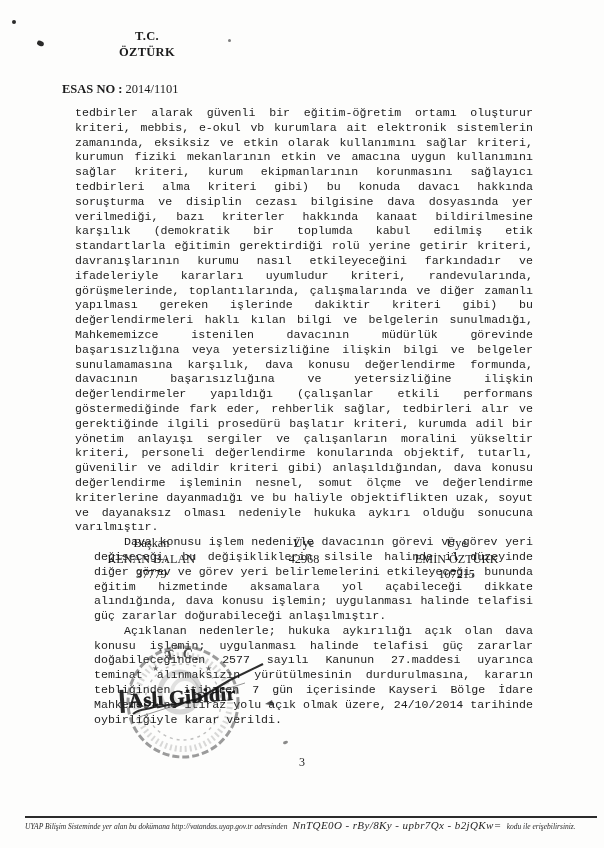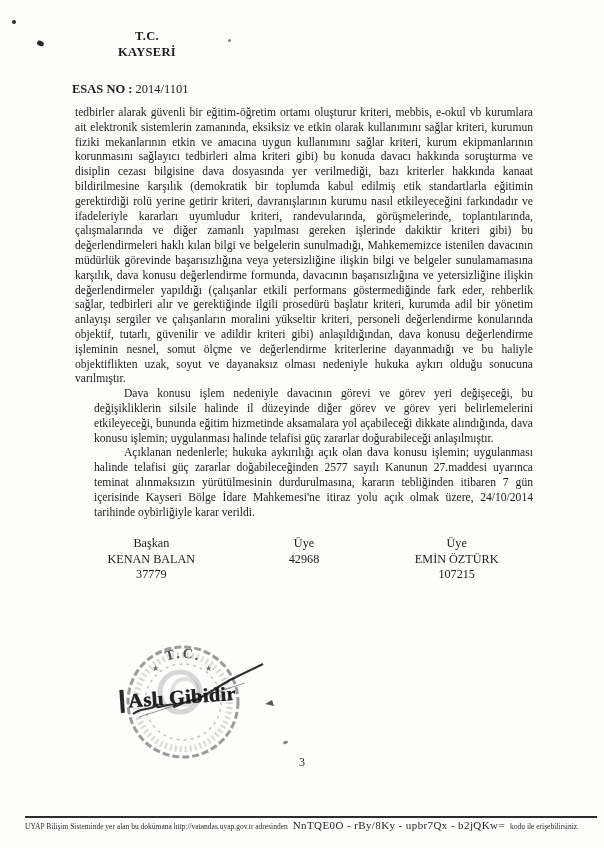--- a/index.html
+++ b/index.html
@@ -8,26 +8,26 @@
     background:#fdfdfc;
     font-family:"Liberation Serif", serif;
     color:#1c1c1c; overflow:hidden;
   }
   .header {
     position:absolute; left:52px; top:28px; width:190px;
     text-align:center; font-weight:bold; font-size:12.5px; line-height:16px;
     letter-spacing:0.3px;
   }
   .esas-row {
-    position:absolute; left:72px; top:82px; font-size:12.5px;
+    position:absolute; left:62px; top:82px; font-size:12.5px;
   }
   .esas-row .esas-label { font-weight:bold; }
   .body-text {
     position:absolute; left:75px; top:106px; width:458px;
-    font-size:11.6px; line-height:14.8px; text-align:justify;
+    font-size:11.6px; line-height:14.8px; text-align:justify;font-family:Liberation Mono, monospace;
   }
   .body-text p { margin:0; }
   .body-text p.indent { text-indent:30px;margin-left:19px; }
   .signatures {
     position:absolute; left:75px; top:536px; width:458px;
     display:flex;
   }
   .sig-col { flex:1; text-align:center; font-size:12.2px; line-height:15.5px; }
   .stamp-wrap { position:absolute; left:95px; top:642px; width:210px; height:150px; }
   .stamp-wrap svg { position:absolute; left:0; top:0; }
@@ -44,42 +44,42 @@
     position:absolute; left:0; top:755px; width:604px;
     text-align:center; font-size:12px;
   }
   .footer-rule {
     position:absolute; left:25px; top:816px; width:572px;
     border-top:2px solid #2c2c2c;
   }
   .footer {
     position:absolute; left:25px; top:819px; width:574px;
     display:flex; align-items:baseline; gap:5px;
-    font-size:7.5px; color:#2a2a2a; white-space:nowrap;
+    font-size:7.5px; color:#2a2a2a; white-space:nowrap;font-style:italic;
   }
   .footer .code { font-size:11px; letter-spacing:0.4px; color:#1f1f1f;text-align:center; }
   .speck { position:absolute; background:#2a2a2a; border-radius:50%; }
   .speck-a { left:12px; top:20px; width:4px; height:4px; }
   .speck-b { left:37px; top:41px; width:7px; height:5px; border-radius:40% 60% 50% 50%; transform:rotate(20deg); }
   .speck-c { left:228px; top:39px; width:3px; height:3px; opacity:0.6; }
   .speck-d { left:283px; top:741px; width:5px; height:3px; opacity:0.55; transform:rotate(-15deg); }
 </style>
 </head>
 <body>
 
 <div class="page">
 
   <div class="speck speck-a"></div>
   <div class="speck speck-b"></div>
   <div class="speck speck-c"></div>
   <div class="speck speck-d"></div>
 
   <div class="header">
     <div>T.C.</div>
-    <div>KAYSERİ</div>
+    <div>ÖZTÜRK</div>
   </div>
   <div class="esas-row">
     <span class="esas-label">ESAS NO :</span>
     <span>2014/1101</span>
   </div>
 
   <div class="body-text">
     <p>tedbirler alarak güvenli bir eğitim-öğretim ortamı oluşturur kriteri, mebbis, e-okul vb kurumlara ait elektronik sistemlerin zamanında, eksiksiz ve etkin olarak kullanımını sağlar kriteri, kurumun fiziki mekanlarının etkin ve amacına uygun kullanımını sağlar kriteri, kurum ekipmanlarının korunmasını sağlayıcı tedbirleri alma kriteri gibi) bu konuda davacı hakkında soruşturma ve disiplin cezası bilgisine dava dosyasında yer verilmediği, bazı kriterler hakkında kanaat bildirilmesine karşılık (demokratik bir toplumda kabul edilmiş etik standartlarla eğitimin gerektirdiği rolü yerine getirir kriteri, davranışlarının kurumu nasıl etkileyeceğini farkındadır ve ifadeleriyle kararları uyumludur kriteri, randevularında, görüşmelerinde, toplantılarında, çalışmalarında ve diğer zamanlı yapılması gereken işlerinde dakiktir kriteri gibi) bu değerlendirmeleri haklı kılan bilgi ve belgelerin sunulmadığı, Mahkememizce istenilen davacının müdürlük görevinde başarısızlığına veya yetersizliğine ilişkin bilgi ve belgeler sunulamamasına karşılık, dava konusu değerlendirme formunda, davacının başarısızlığına ve yetersizliğine ilişkin değerlendirmeler yapıldığı (çalışanlar etkili performans göstermediğinde fark eder, rehberlik sağlar, tedbirleri alır ve gerektiğinde ilgili prosedürü başlatır kriteri, kurumda adil bir yönetim anlayışı sergiler ve çalışanların moralini yükseltir kriteri, personeli değerlendirme konularında objektif, tutarlı, güvenilir ve adildir kriteri gibi) anlaşıldığından, dava konusu değerlendirme işleminin nesnel, somut ölçme ve değerlendirme kriterlerine dayanmadığı ve bu haliyle objektiflikten uzak, soyut ve dayanaksız olması nedeniyle hukuka aykırı olduğu sonucuna varılmıştır.</p>
     <p class="indent">Dava konusu işlem nedeniyle davacının görevi ve görev yeri değişeceği, bu değişikliklerin silsile halinde il düzeyinde diğer görev ve görev yeri belirlemelerini etkileyeceği, bununda eğitim hizmetinde aksamalara yol açabileceği dikkate alındığında, dava konusu işlemin; uygulanması halinde telafisi güç zararlar doğurabileceği anlaşılmıştır.</p>
     <p class="indent">Açıklanan nedenlerle; hukuka aykırılığı açık olan dava konusu işlemin; uygulanması halinde telafisi güç zararlar doğabileceğinden 2577 sayılı Kanunun 27.maddesi uyarınca teminat alınmaksızın yürütülmesinin durdurulmasına, kararın tebliğinden itibaren 7 gün içerisinde Kayseri Bölge İdare Mahkemesi'ne itiraz yolu açık olmak üzere, 24/10/2014 tarihinde oybirliğiyle karar verildi.</p>

